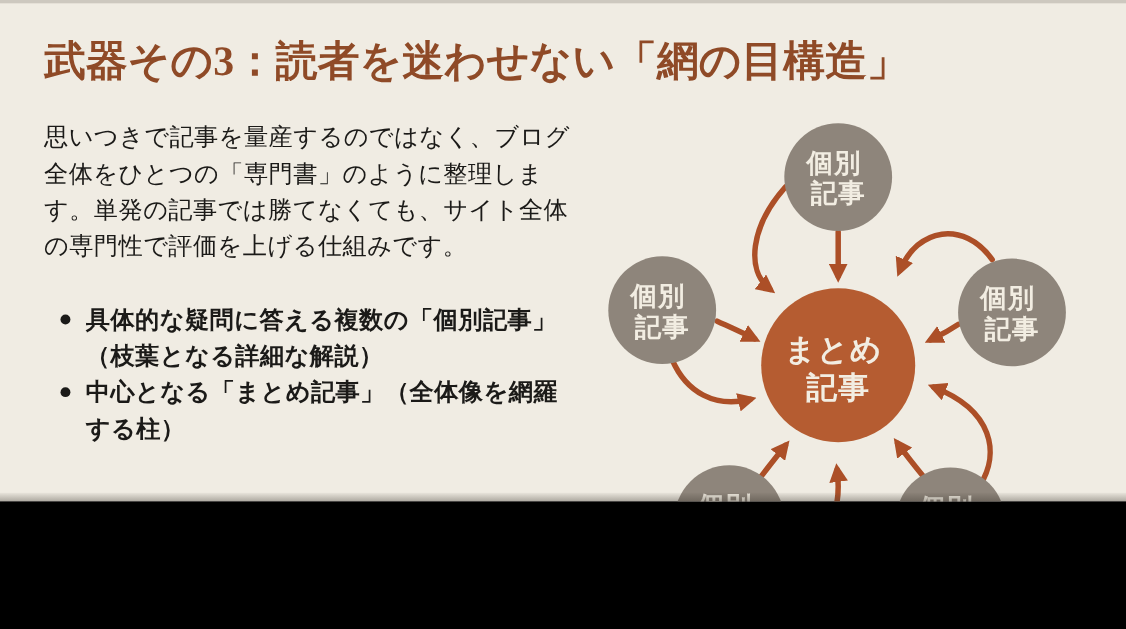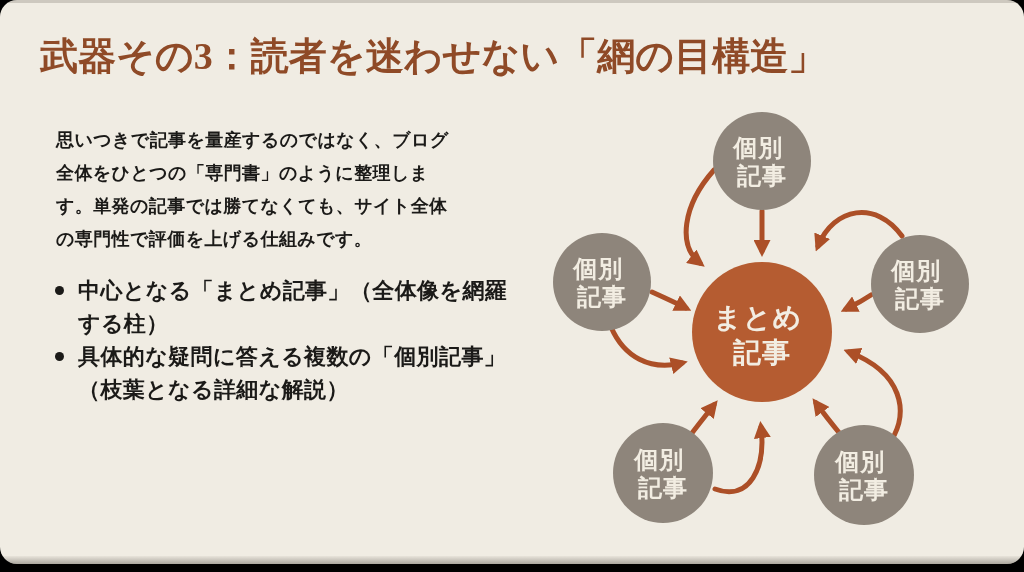--- a/index.html
+++ b/index.html
@@ -1,41 +1,40 @@
 <!DOCTYPE html>
 <html lang="ja" style="--background: #f0ece3; --title-text: #8f4a27; --body-text: #1b1a18; --center-circle: #b55c31; --satellite-circle: #8e857b; --arrow: #ac4f27; --circle-text: #f2ede2;"><head>
 <meta charset="utf-8">
 <style>
   html,body{margin:0;padding:0;background:#000;}
   .slide{
     position:relative;
-    width:1024px;height:564px;
+    width:1024px;height:456px;
     background:var(--background,#f0ece3);
     overflow:hidden;
     font-family:"Liberation Sans","DejaVu Sans",sans-serif;
-    border-radius:17px;
   }
   .edge-shadow{position:absolute;left:0;width:1024px;pointer-events:none;}
   .edge-shadow.top{top:0;height:3px;background:rgba(80,74,64,0.22);}
   .edge-shadow.bottom{bottom:0;height:8px;background:linear-gradient(rgba(80,74,64,0.05),rgba(60,55,47,0.38));}
 
   .slide-title{
     position:absolute;left:40px;top:34px;margin:0;
     width:940px;
     font-family:"Liberation Serif","DejaVu Serif",serif;
     font-weight:700;
     font-size:38px;line-height:1.2;
     letter-spacing:0;
     color:var(--title-text,#8f4a27);
     white-space:nowrap;
   }
   .body-text{
-    position:absolute;left:40px;margin:16px;
+    position:absolute;left:40px;margin:0;
     width:505px;
-    font-size:18px;line-height:33px;font-weight:700;
+    font-size:22px;line-height:33px;font-weight:400;
     letter-spacing:0.4px;
     color:var(--body-text,#1b1a18);
     white-space:pre-line;
   }
   .intro{top:108px;}
   .closing{top:417px;}
   .bullet-list{
     position:absolute;left:40px;top:274px;margin:0;padding:0;
     width:490px;list-style:none;
   }
@@ -83,27 +82,27 @@
   <h1 class="slide-title">武器その3：読者を迷わせない「網の目構造」</h1>
 
   <p class="body-text intro">思いつきで記事を量産するのではなく、ブログ
 全体をひとつの「専門書」のように整理しま
 す。単発の記事では勝てなくても、サイト全体
 の専門性で評価を上げる仕組みです。</p>
 
   <ul class="bullet-list">
     <li>
       <span class="bullet-dot"></span>
-      <span class="bullet-text">中心となる「まとめ記事」（全体像を網羅
-する柱）</span>
+      <span class="bullet-text">具体的な疑問に答える複数の「個別記事」
+（枝葉となる詳細な解説）</span>
     </li>
     <li>
       <span class="bullet-dot"></span>
-      <span class="bullet-text">具体的な疑問に答える複数の「個別記事」
-（枝葉となる詳細な解説）</span>
+      <span class="bullet-text">中心となる「まとめ記事」（全体像を網羅
+する柱）</span>
     </li>
   </ul>
 
 
   <svg class="diagram" width="494" height="472" viewBox="530 100 494 472" xmlns="http://www.w3.org/2000/svg">
     <defs>
       <marker id="ah" viewBox="0 0 10 10" refX="6.5" refY="5" markerWidth="3.4" markerHeight="3.4" orient="auto-start-reverse">
         <path class="arrowhead" d="M0,0 L10,5 L0,10 Z"></path>
       </marker>
     </defs>

